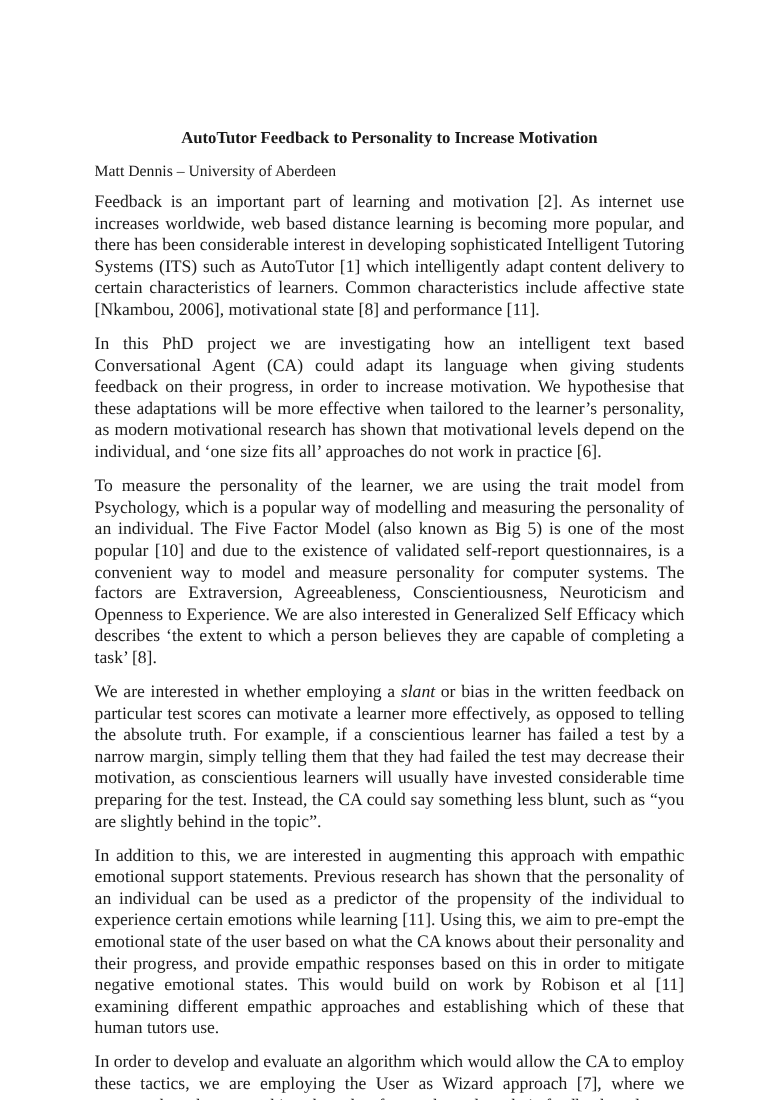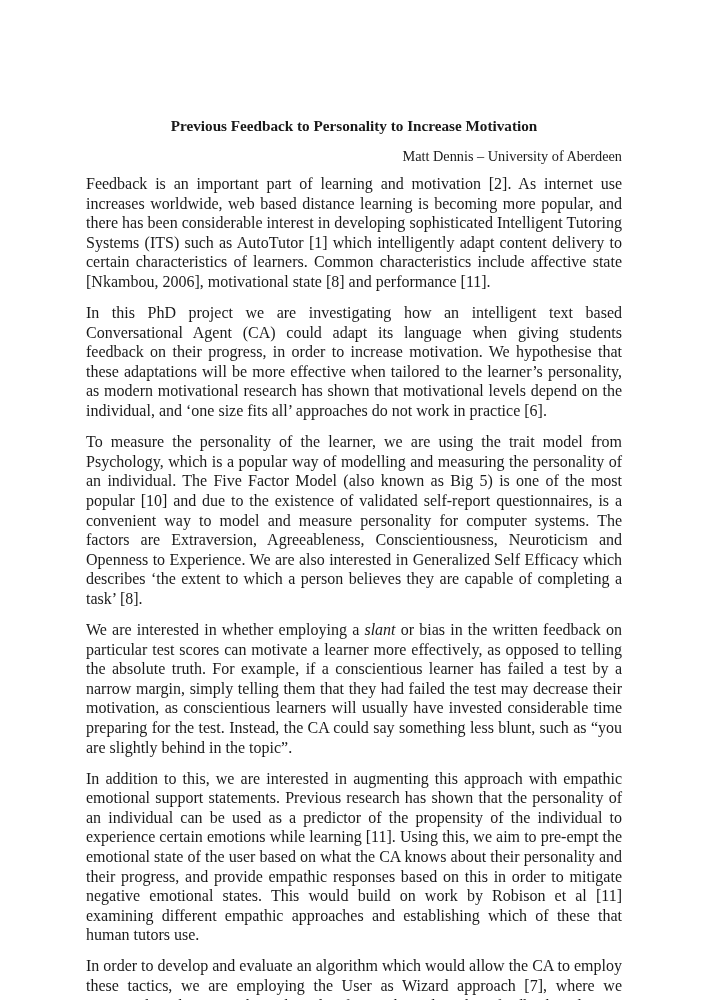--- a/index.html
+++ b/index.html
@@ -30,21 +30,21 @@
       font-weight: bold;
       font-size: 15.2px;
       line-height: 20px;
       margin: 0;
     }
     .author {
       position: absolute;
       top: 146px;
       left: 0;
       width: 536px;
-      text-align: right;
+      text-align: left;
       font-size: 14.3px;
       line-height: 20px;
       margin: 0;
     }
     .body {
       position: absolute;
       top: 174px;
       left: 0;
       width: 536px;
     }
@@ -57,21 +57,21 @@
       hyphens: none;
     }
     .para em {
       font-style: italic;
     }
   </style>
 </head>
 <body>
 
 <div class="page">
-  <h1 class="title">Previous Feedback to Personality to Increase Motivation</h1>
+  <h1 class="title">AutoTutor Feedback to Personality to Increase Motivation</h1>
   <div class="author">Matt Dennis – University of Aberdeen</div>
 
   <div class="body">
     <p class="para">Feedback is an important part of learning and motivation [2]. As internet use increases worldwide, web based distance learning is becoming more popular, and there has been considerable interest in developing sophisticated Intelligent Tutoring Systems (ITS) such as AutoTutor [1] which intelligently adapt content delivery to certain characteristics of learners. Common characteristics include affective state [Nkambou, 2006], motivational state [8] and performance [11].</p>
     <p class="para">In this PhD project we are investigating how an intelligent text based Conversational Agent (CA) could adapt its language when giving students feedback on their progress, in order to increase motivation. We hypothesise that these adaptations will be more effective when tailored to the learner’s personality,  as modern motivational research has shown that motivational levels depend on the individual, and ‘one size fits all’ approaches do not work in practice [6].</p>
     <p class="para">To measure the personality of the learner, we are using the trait model from Psychology, which is a popular way of modelling and measuring the personality of an individual. The Five Factor Model (also known as Big 5) is one of the most popular [10] and due to the existence of validated self-report questionnaires, is a convenient way to model and measure personality for computer systems. The factors are Extraversion, Agreeableness, Conscientiousness, Neuroticism and Openness to Experience. We are also interested in Generalized Self Efficacy which describes ‘the extent to which a person believes they are capable of completing a task’ [8].</p>
     <p class="para"><span>We are interested in whether employing a </span><em>slant</em><span> or bias in the written feedback on particular test scores can motivate a learner more effectively, as opposed to telling the absolute truth. For example, if a conscientious learner has failed a test by a narrow margin, simply telling them that they had failed the test may decrease their motivation, as conscientious learners will usually have invested considerable time preparing for the test. Instead, the CA could say something less blunt, such as “you are slightly behind in the topic”.</span></p>
     <p class="para">In addition to this, we are interested in augmenting this approach with empathic emotional support statements. Previous research has shown that the personality of an individual can be used as a predictor of the propensity of the individual to experience certain emotions while learning [11]. Using this, we aim to pre-empt the emotional state of the user based on what the CA knows about their personality and their progress, and provide empathic responses based on this in order to mitigate negative emotional states. This would build on work by Robison et al [11] examining different empathic approaches and establishing which of these that human tutors use.</p>
     <p class="para">In order to develop and evaluate an algorithm which would allow the CA to employ these tactics, we are employing the User as Wizard approach [7], where we measure how humans taking the role of a teacher adapt their feedback to learner personality. We can then investigate the effect of this adaptation on the motivational level of the student. Thus the research project has the following aims:</p>
   </div>

